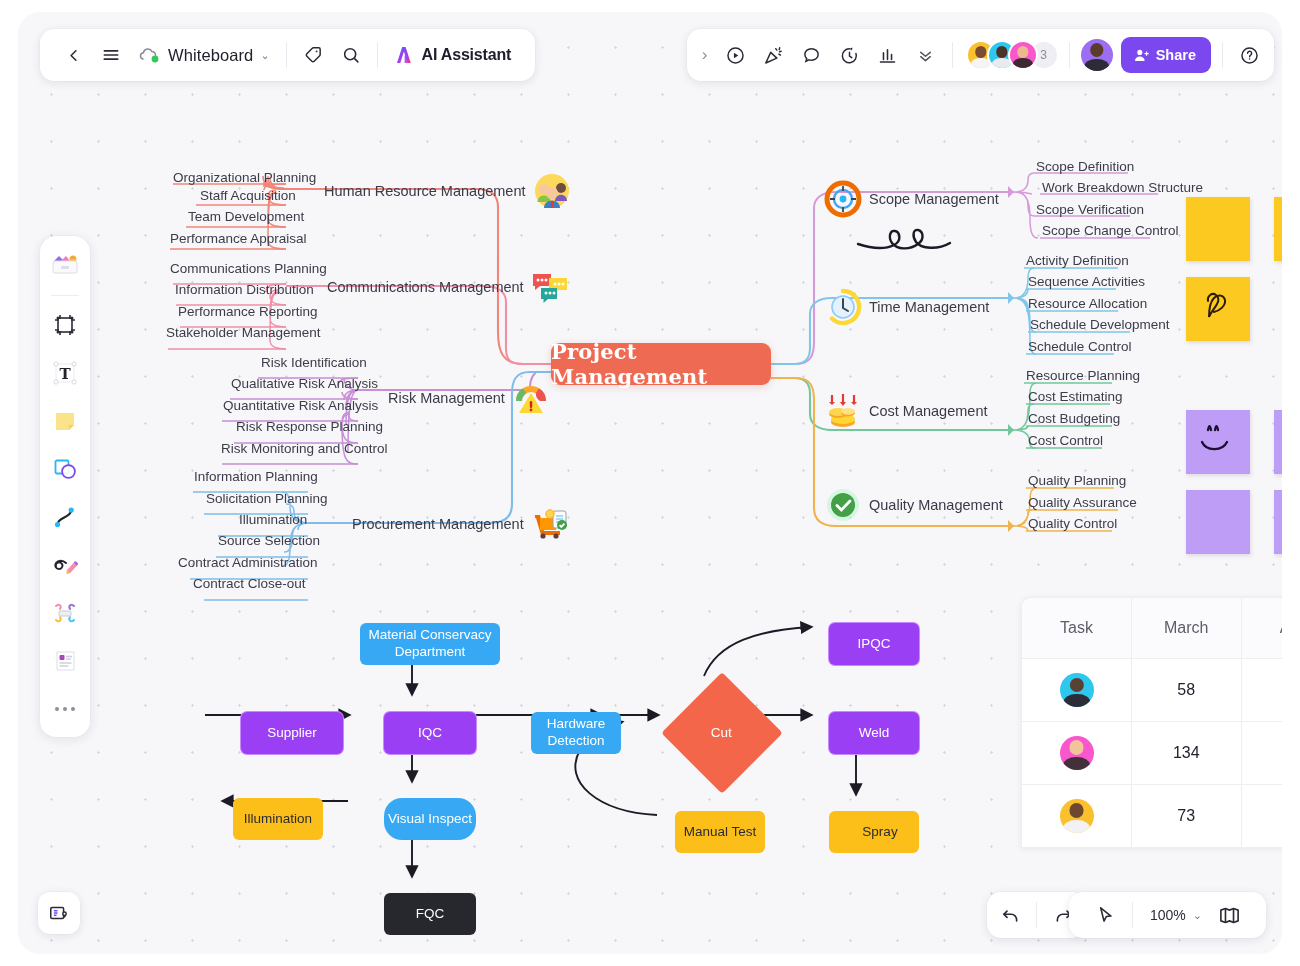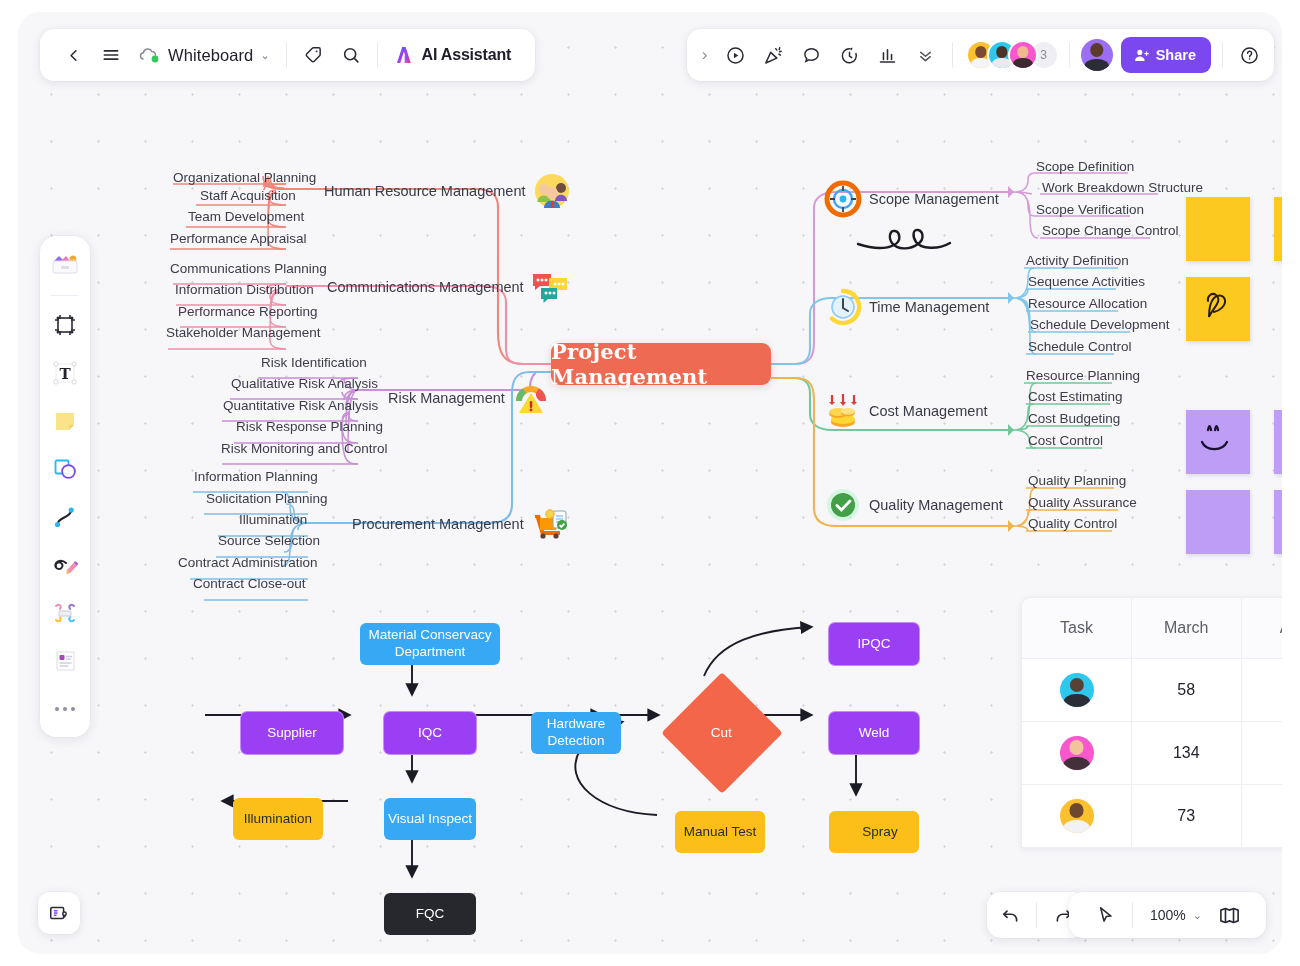--- a/index.html
+++ b/index.html
@@ -459,21 +459,21 @@
       </div>
       <div class="fc-node" style="left:811px; top:799px; width:90px; height:42px; background:#fcbf19; color:#2b2b33;padding-left:12px;">
         <span>Spray</span>
       </div>
       <div class="fc-node" style="left:657px; top:799px; width:90px; height:42px; background:#fcbf19; color:#2b2b33;">
         <span>Manual Test</span>
       </div>
       <div class="fc-node" style="left:215px; top:786px; width:90px; height:42px; background:#fcbf19; color:#2b2b33;">
         <span>Illumination</span>
       </div>
-      <div class="fc-node" style="left:366px; top:786px; width:92px; height:42px; background:#37a9f4;">
+      <div class="fc-node" style="left:366px; top:786px; width:92px; height:42px; background:#37a9f4;border-radius:18px;">
         <span>Visual Inspect</span>
       </div>
       <div class="fc-node" style="left:366px; top:881px; width:92px; height:42px; background:#27272e;">
         <span>FQC</span>
       </div>
     </div>
 
     <div>
       <div class="sticky" style="left:1168px; top:185px; background:#fbc91f;"></div>
       <div class="sticky" style="left:1256px; top:185px; background:#fbc91f;"></div>

